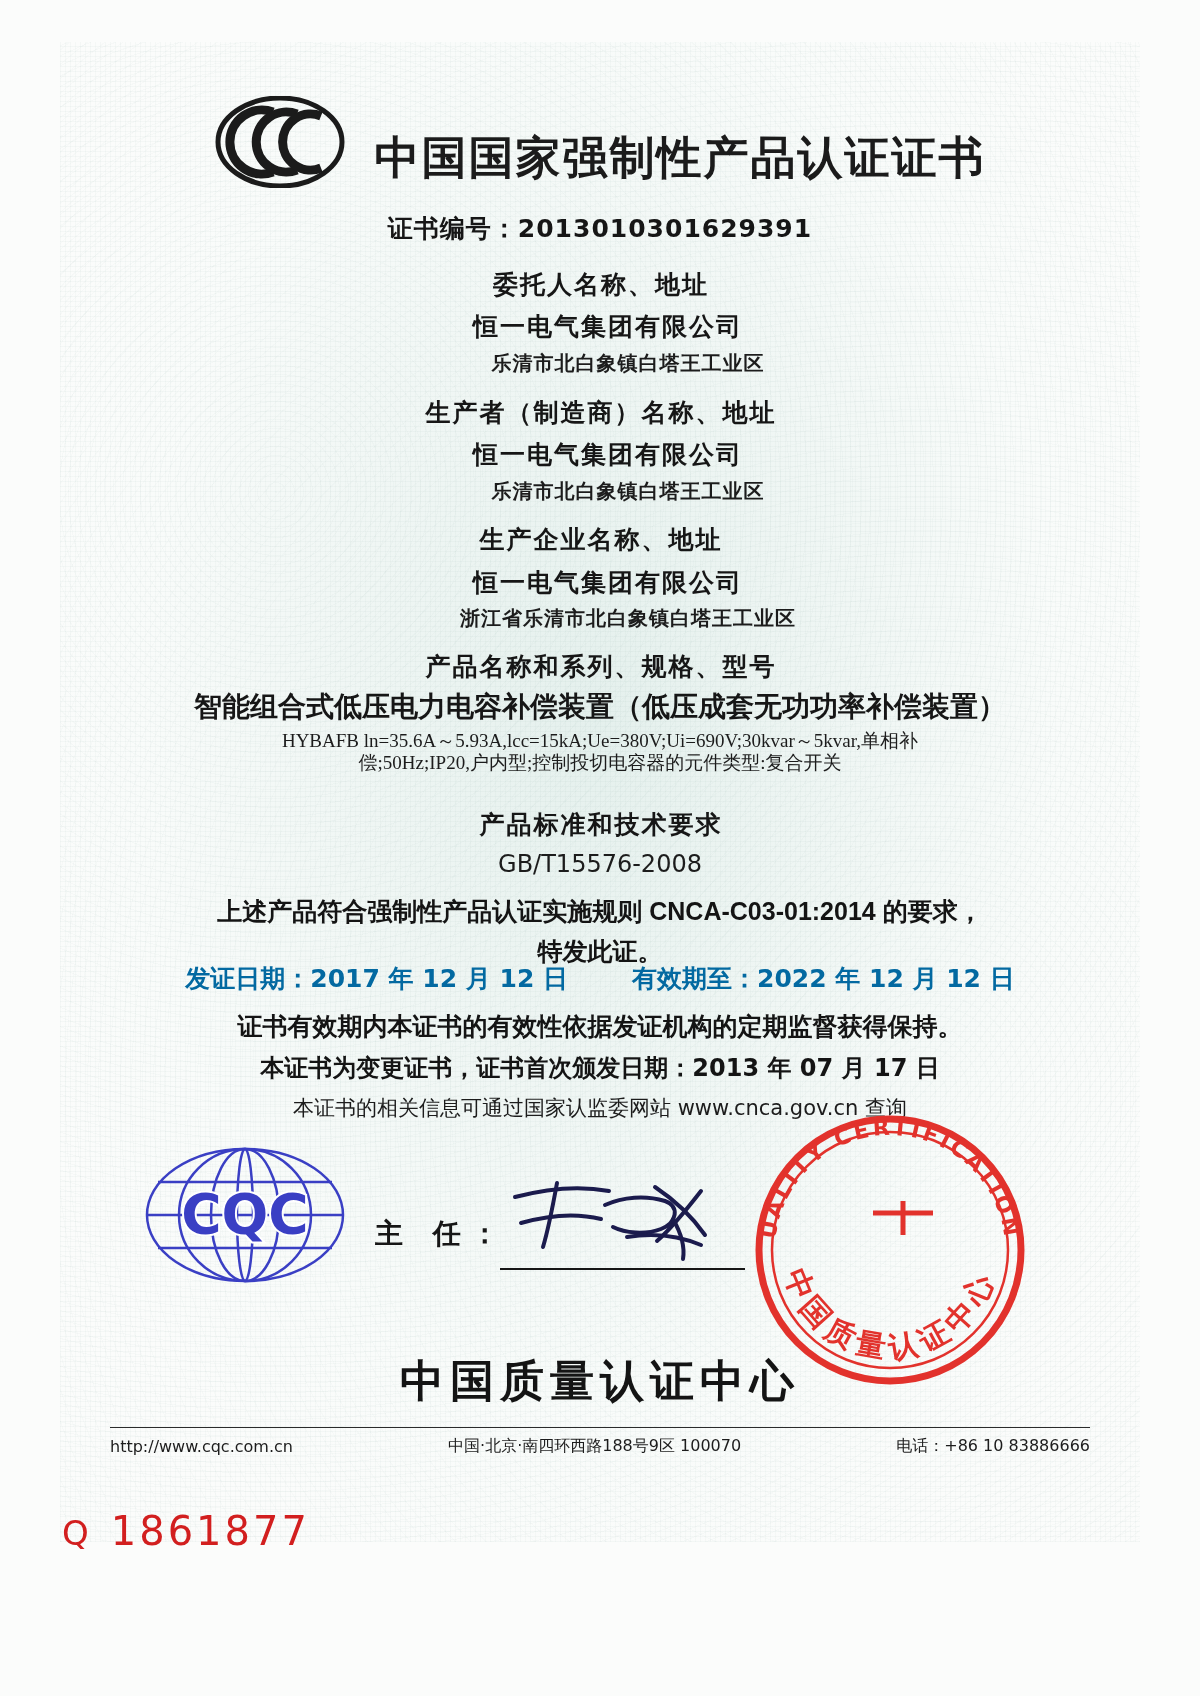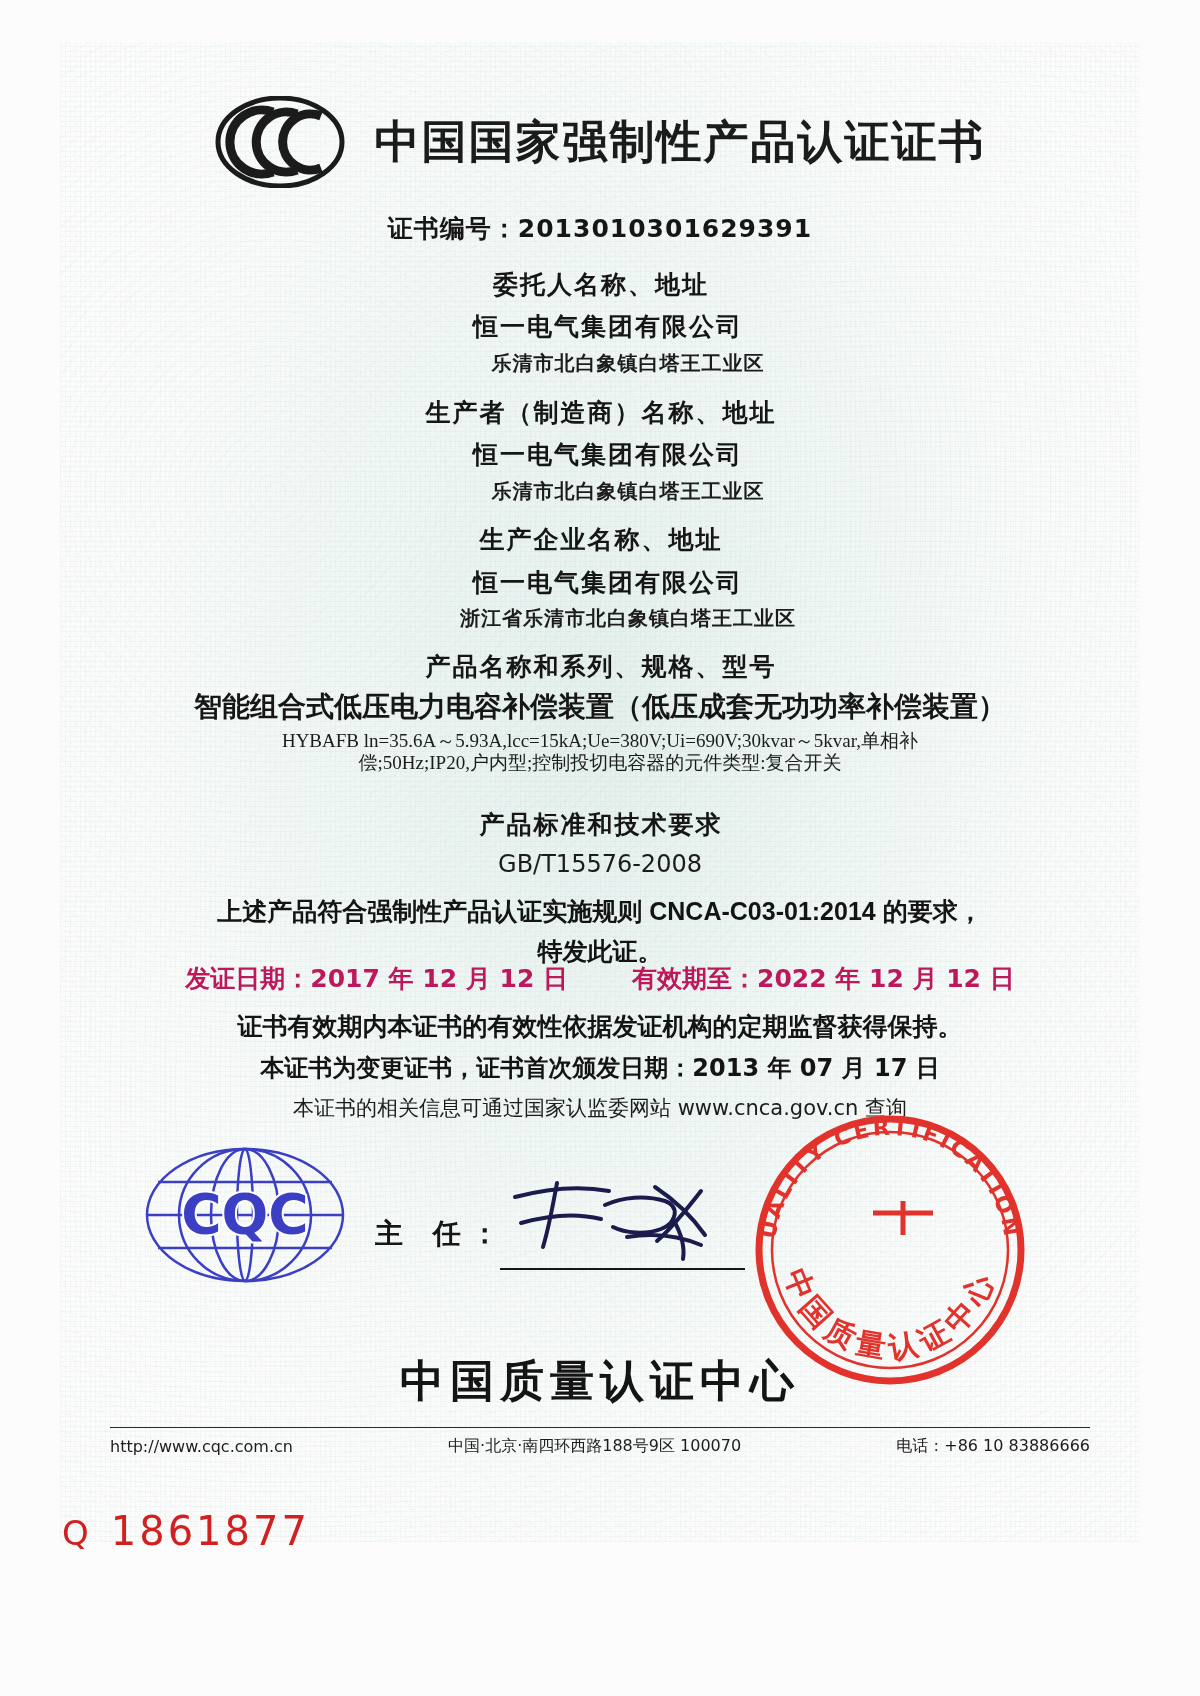--- a/index.html
+++ b/index.html
@@ -48,21 +48,21 @@
     height: 1696px;
   }
 
   
   .header {
     position: absolute;
     left: 0;
     top: 96px;
     width: 1200px;
     display: flex;
-    align-items: center;
+    align-items: flex-end;
     justify-content: center;
   }
   .ccc-logo {
     width: 130px;
     height: 92px;
     margin-right: 30px;
     flex: none;
   }
   .cert-title {
     font-family: "DejaVu Sans", sans-serif;
@@ -181,21 +181,21 @@
     position: absolute;
     left: 0;
     top: 962px;
     width: 1200px;
     display: flex;
     justify-content: center;
     gap: 64px;
     font-family: "DejaVu Sans", sans-serif;
     font-weight: bold;
     font-size: 25px;
-    color: #be185d;
+    color: #0369a1;
   }
   .valid-note {
     position: absolute;
     left: 0;
     top: 1010px;
     width: 1200px;
     text-align: center;
     font-family: "DejaVu Sans", sans-serif;
     font-weight: bold;
     font-size: 25px;

